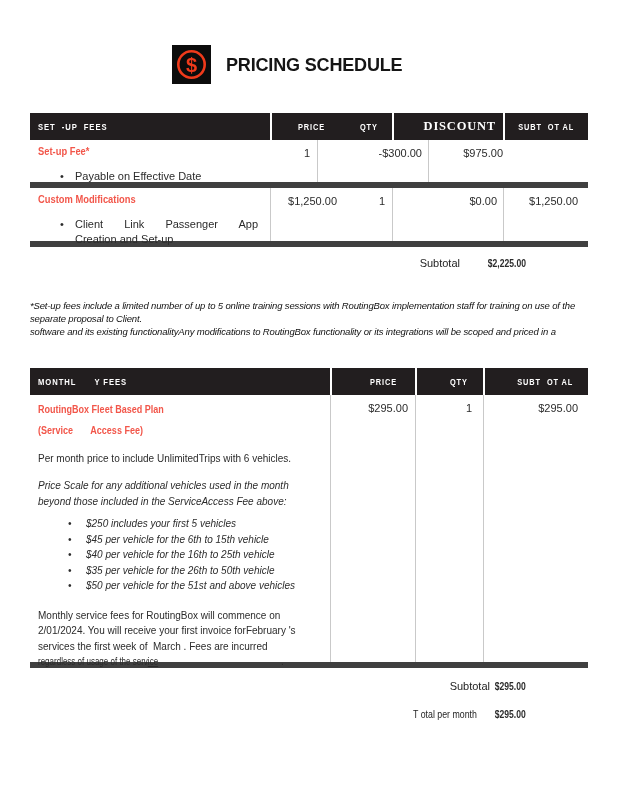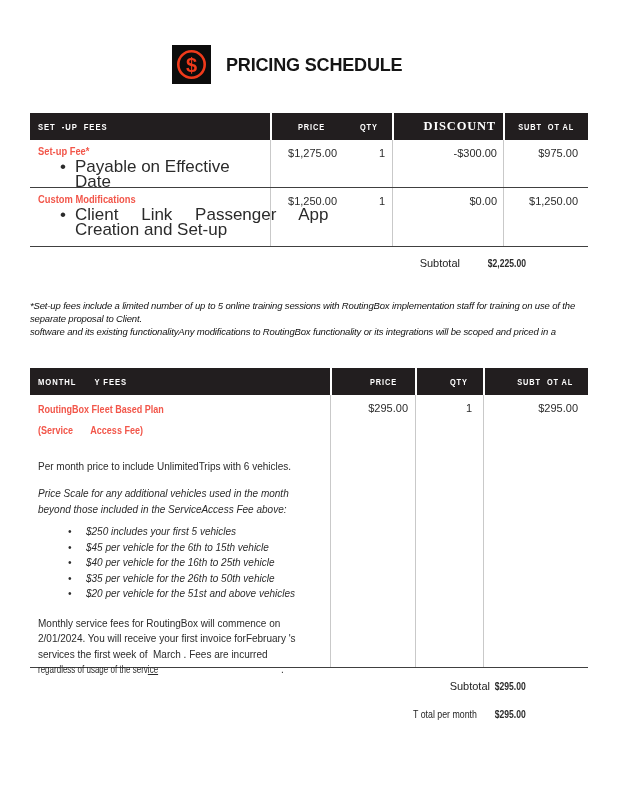--- a/index.html
+++ b/index.html
@@ -21,46 +21,46 @@
   .page-title span{display:inline-block;transform:scaleX(.95);transform-origin:0 50%;}
 
   
   .tbl{position:absolute;left:30px;width:558px;box-sizing:border-box;}
   .thead{display:flex;background:var(--hdr,#221e1f);height:27px;align-items:center;}
   .thead .hc{box-sizing:border-box;color:#fff;font-size:9px;font-weight:bold;letter-spacing:1.1px;height:27px;display:flex;align-items:center;}
   .hc.sep{border-left:2px solid #fff;}
   .hc.right{justify-content:flex-end;}
   .hc.center{justify-content:center;}
   .hc.serif{font-family:"Liberation Serif", serif;font-size:12.5px;letter-spacing:.8px;}
-  .trow{display:flex;border-bottom:1px solid #404040;box-sizing:border-box;background:#fff;}
+  .trow{display:flex;border-bottom:6px solid #404040;box-sizing:border-box;background:#fff;}
   .bc{box-sizing:border-box;font-size:11px;}
   .bc.sep{border-left:1px solid #c9c9c9;}
   .bc.val{text-align:right;padding-top:7px;color:#2b2b2b;}
 
   
   .t1 .c1{width:240px;} .t1 .c2{width:75px;} .t1 .c3{width:47px;} .t1 .c4{width:111px;} .t1 .c5{width:85px;}
   .t1 .hc.c1{padding-left:8px;} .t1 .hc.c2{padding-right:20px;} .t1 .hc.c3{padding-right:14px;}
   .t1 .hc.c4{padding-right:7px;} 
   .t1 .bc.c2{padding-right:8px;} .t1 .bc.c3{padding-right:7px;}
   .t1 .bc.c4{padding-right:6px;} .t1 .bc.c5{padding-right:10px;}
   .row-title{color:var(--accent,#f2564a);font-weight:bold;font-size:11px;padding:5px 0 0 8px;}
   .row-title span{display:inline-block;transform:scaleX(.85);transform-origin:0 50%;white-space:pre;}
-  .bullet{position:relative;padding-left:45px;font-size:17px;color:#2b2b2b;line-height:15px;margin-top:2px;}
+  .bullet{position:relative;padding-left:45px;font-size:11px;color:#2b2b2b;line-height:15px;margin-top:12px;}
   .bullet::before{content:"\2022";position:absolute;left:30px;top:0;}
   .spread{word-spacing:18px;white-space:pre;}
 
   
   .t2 .c1{width:300px;} .t2 .c2{width:85px;} .t2 .c3{width:68px;} .t2 .c4{width:105px;}
   .t2 .hc.c1{padding-left:8px;} .t2 .hc.c2{padding-right:18px;} .t2 .hc.c3{padding-right:15px;} .t2 .hc.c4{padding-right:15px;}
   .t2 .bc.c2{padding-right:7px;} .t2 .bc.c3{padding-right:11px;} .t2 .bc.c4{padding-right:10px;}
   .t2 .trow{height:273px;}
   .t2-cell1{padding:8px 8px 0 8px;}
   .t2-name{color:var(--accent,#f2564a);font-weight:bold;font-size:11px;line-height:13px;}
   .t2-name span{display:inline-block;transform:scaleX(.82);transform-origin:0 50%;white-space:pre;}
-  .t2-name.l1{margin-bottom:8px;} .t2-name.l2{margin-bottom:24px;}
+  .t2-name.l1{margin-bottom:8px;} .t2-name.l2{margin-bottom:16px;}
   .t2-desc{font-size:10px;line-height:12px;margin-bottom:13px;white-space:pre;}
   .ital{font-style:italic;}
   .t2-intro div{font-size:10px;line-height:16px;white-space:pre;}
   .t2-list{margin:6px 0 0 0;}
   .t2-list .bullet{font-size:10px;line-height:15.5px;margin:0;padding-left:48px;}
   .t2-commence{margin-top:14px;}
   .t2-commence div{font-size:10px;line-height:15.5px;white-space:pre;}
   .t2-usage{position:relative;margin-top:2px;font-size:10px;height:13px;}
   .t2-usage .cndu{display:inline-block;transform:scaleX(.8);transform-origin:0 50%;white-space:pre;}
   .t2-usage .uline{text-decoration:underline;}
@@ -105,21 +105,20 @@
     <div class="hc c5 sep center">
         <span class="cnd-c">SUBT  OT AL</span>
       </div>
   </div>
 
   <div class="trow" style="height:48px;">
     <div class="bc c1">
       <div class="row-title"><span>Set-up Fee*</span></div>
       <div class="bullet"><span>Payable on Effective Date</span></div>
     </div>
-    <div class="bc c2 sep val">$1,275.00</div>
     <div class="bc c3 val">1</div>
     <div class="bc c4 sep val">-$300.00</div>
     <div class="bc c5 sep val">$975.00</div>
   </div>
 
   <div class="trow" style="height:59px;">
     <div class="bc c1">
       <div class="row-title"><span>Custom Modifications</span></div>
       <div class="bullet">
         <div class="spread">Client Link Passenger App</div>
@@ -169,21 +168,21 @@
       <div class="t2-intro ital">
         <div>Price Scale for any additional vehicles used in the month</div>
         <div>beyond those included in the ServiceAccess Fee above:</div>
       </div>
 
       <div class="t2-list ital">
         <div class="bullet"><span>$250 includes your first 5 vehicles</span></div>
         <div class="bullet"><span>$45 per vehicle for the 6th to 15th vehicle</span></div>
         <div class="bullet"><span>$40 per vehicle for the 16th to 25th vehicle</span></div>
         <div class="bullet"><span>$35 per vehicle for the 26th to 50th vehicle</span></div>
-        <div class="bullet"><span>$20 per vehicle for the 51st and above vehicles</span></div>
+        <div class="bullet"><span>$50 per vehicle for the 51st and above vehicles</span></div>
       </div>
 
       <div class="t2-commence">
         <div>Monthly service fees for RoutingBox will commence on</div>
         <div>2/01/2024. You will receive your first invoice forFebruary 's</div>
         <div>services the first week of  March . Fees are incurred</div>
       </div>
 
       <div class="t2-usage">
         <span class="cndu"><span>regardless of usage of the serv</span><span class="uline">ice</span></span>

